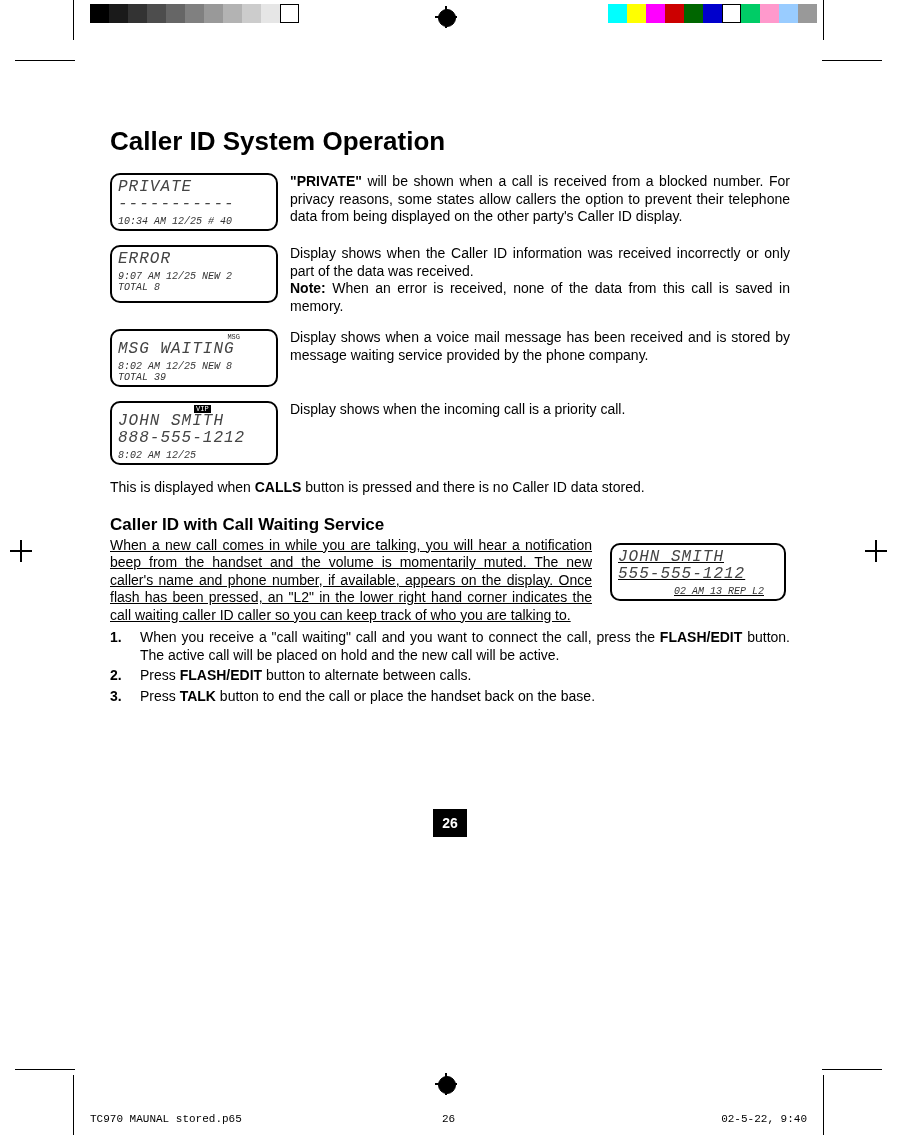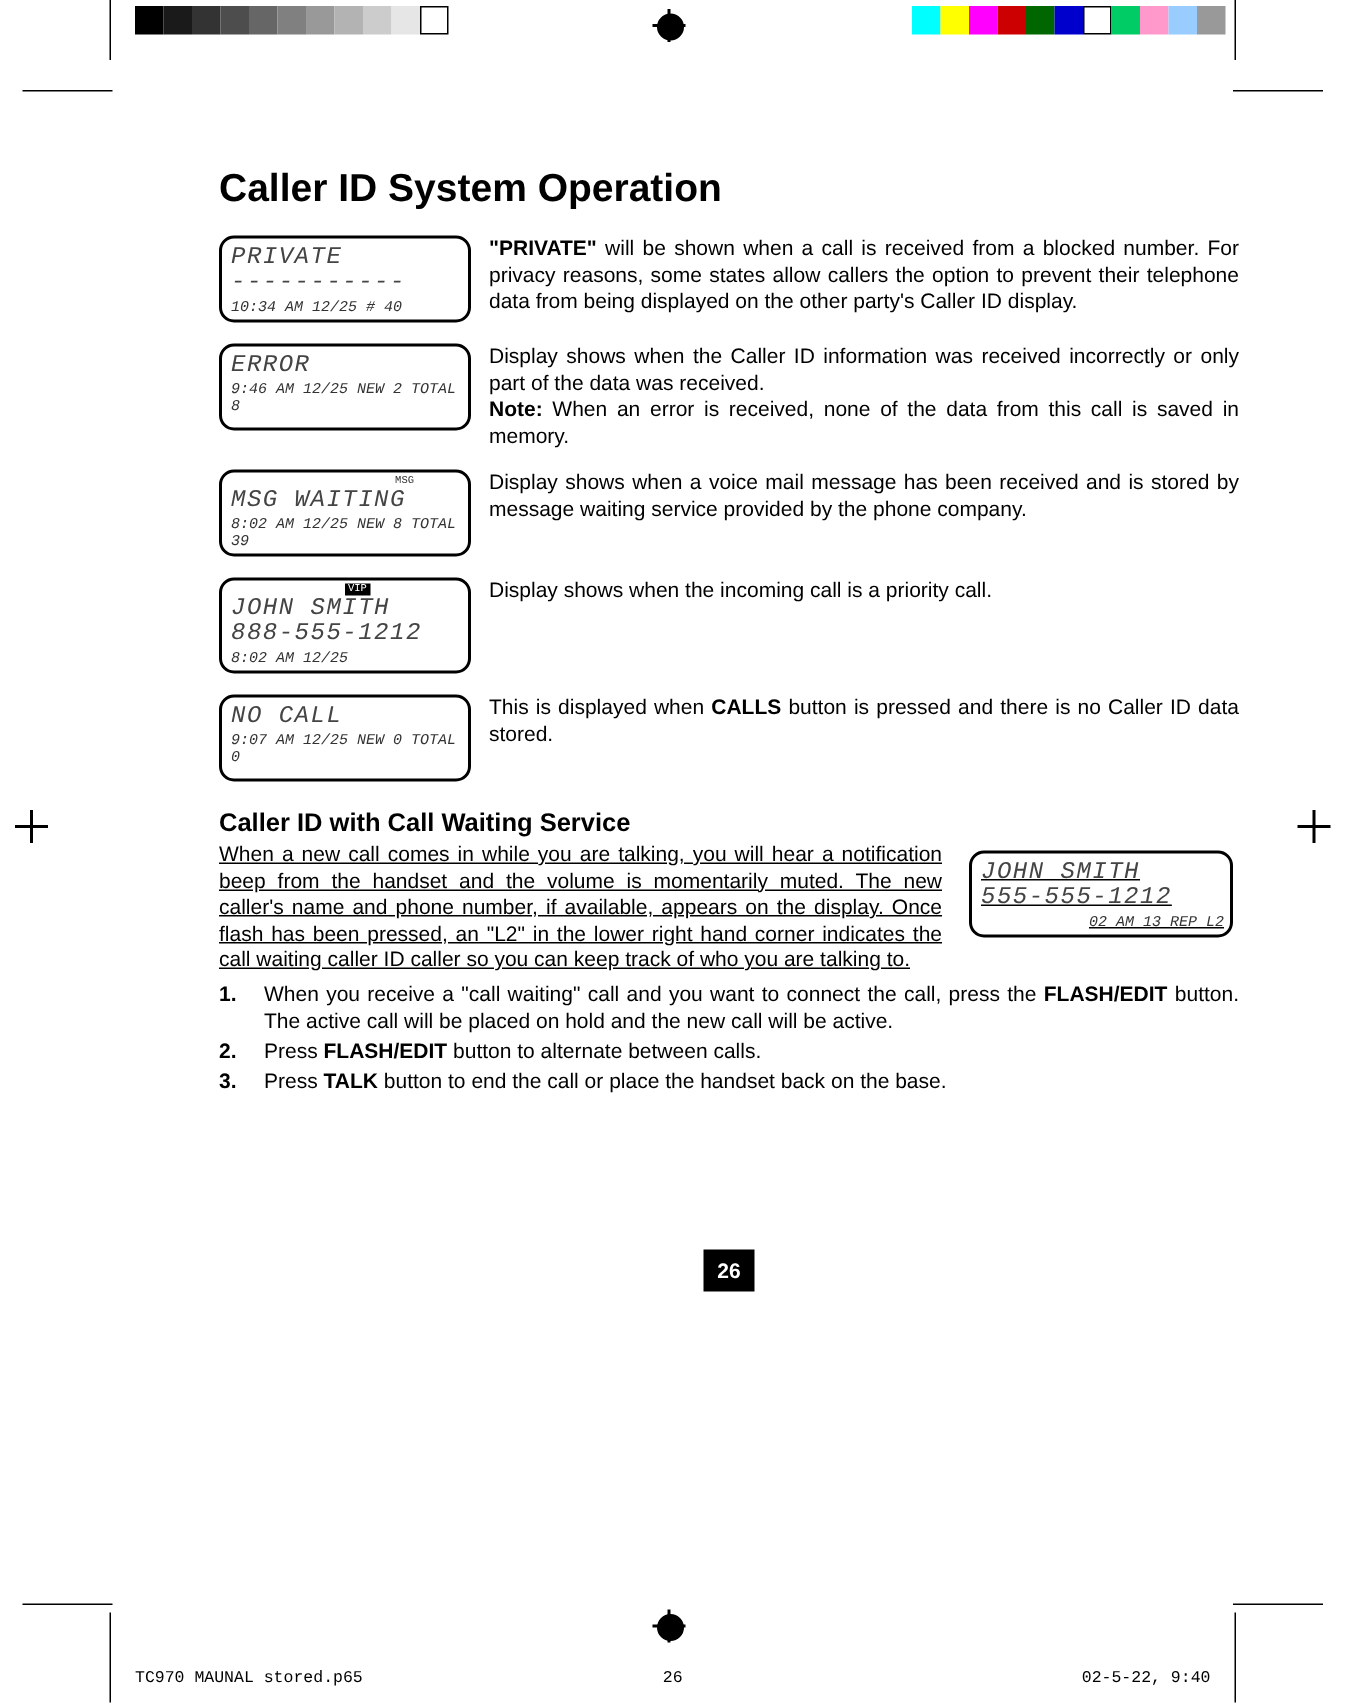--- a/index.html
+++ b/index.html
@@ -36,37 +36,36 @@
   .ct-tr-h { top:60px; right:15px; }
   .ct-tr-v { top:0; right:73px; height:40px; }
   .ct-bl-h { bottom:65px; left:15px; }
   .ct-bl-v { bottom:0; left:73px; }
   .ct-br-h { bottom:65px; right:15px; }
   .ct-br-v { bottom:0; right:73px; }
 
   .page {
     position:absolute;
     left:110px;
-    top:110px;
+    top:126px;
     width:680px;
-    margin-left:36px;
   }
   h1.section-title {
     font-size:26px;
     font-weight:bold;
     margin:0 0 16px 0;
     color:#000;
   }
   .row { display:flex; margin-bottom:14px; align-items:flex-start; }
   .lcd {
     width:168px;
     min-height:58px;
     border:2.5px solid #000;
     border-radius:10px;
-    padding:4px 4px 2px 6px;
+    padding:4px 20px 2px 6px;
     box-sizing:border-box;
     font-family:"Courier New", monospace;
     margin-right:12px;
     flex-shrink:0;
     position:relative;
     background:#fff;
   }
   .lcd .l1 { font-size:16px; letter-spacing:1px; line-height:1; font-style:italic; color:#444; }
   .lcd .l2 { font-size:16px; letter-spacing:1px; line-height:1; margin-top:1px; font-style:italic; color:#444;}
   .lcd .lstat { font-size:10px; color:#333; margin-top:4px; letter-spacing:0; font-style:italic;}
@@ -145,21 +144,21 @@
     </div>
     <div class="desc">
       <b>"PRIVATE"</b><span> will be shown when a call is received from a blocked number. For privacy reasons, some states allow callers the option to prevent their telephone data from being displayed on the other party's Caller ID display.</span>
     </div>
   </div>
 
   <div class="row">
     <div class="lcd">
       <div class="l1">ERROR</div>
       <div class="l2"></div>
-      <div class="lstat">9:46 AM 12/25 NEW 2 TOTAL 8</div>
+      <div class="lstat">9:07 AM 12/25 NEW 2 TOTAL 8</div>
     </div>
     <div class="desc">
       <span>Display shows when the Caller ID information was received incorrectly or only part of the data was received.</span><br>
       <b>Note:</b><span> When an error is received, none of the data from this call is saved in memory.</span>
     </div>
   </div>
 
   <div class="row">
     <div class="lcd">
       <div class="tag msg">MSG</div>
@@ -174,25 +173,20 @@
     <div class="lcd">
       <div class="tag vip">VIP</div>
       <div class="l1" style="margin-top:6px">JOHN SMITH</div>
       <div class="l2">888-555-1212</div>
       <div class="lstat">8:02 AM 12/25</div>
     </div>
     <div class="desc">Display shows when the incoming call is a priority call.</div>
   </div>
 
   <div class="row">
-    <div class="lcd">
-      <div class="l1">NO CALL</div>
-      <div class="l2"></div>
-      <div class="lstat">9:07 AM 12/25 NEW 0 TOTAL 0</div>
-    </div>
     <div class="desc">
       <span>This is displayed when </span><b>CALLS</b><span> button is pressed and there is no Caller ID data stored.</span>
     </div>
   </div>
 
   <div class="subhead">Caller ID with Call Waiting Service</div>
 
   <div class="two-col">
     <p class="para">When a new call comes in while you are talking, you will hear a notification beep from the handset and the volume is momentarily muted. The new caller's name and phone number, if available, appears on the display. Once flash has been pressed, an "L2" in the lower right hand corner indicates the call waiting caller ID caller so you can keep track of who you are talking to.</p>
     <div class="lcd-wrap">

